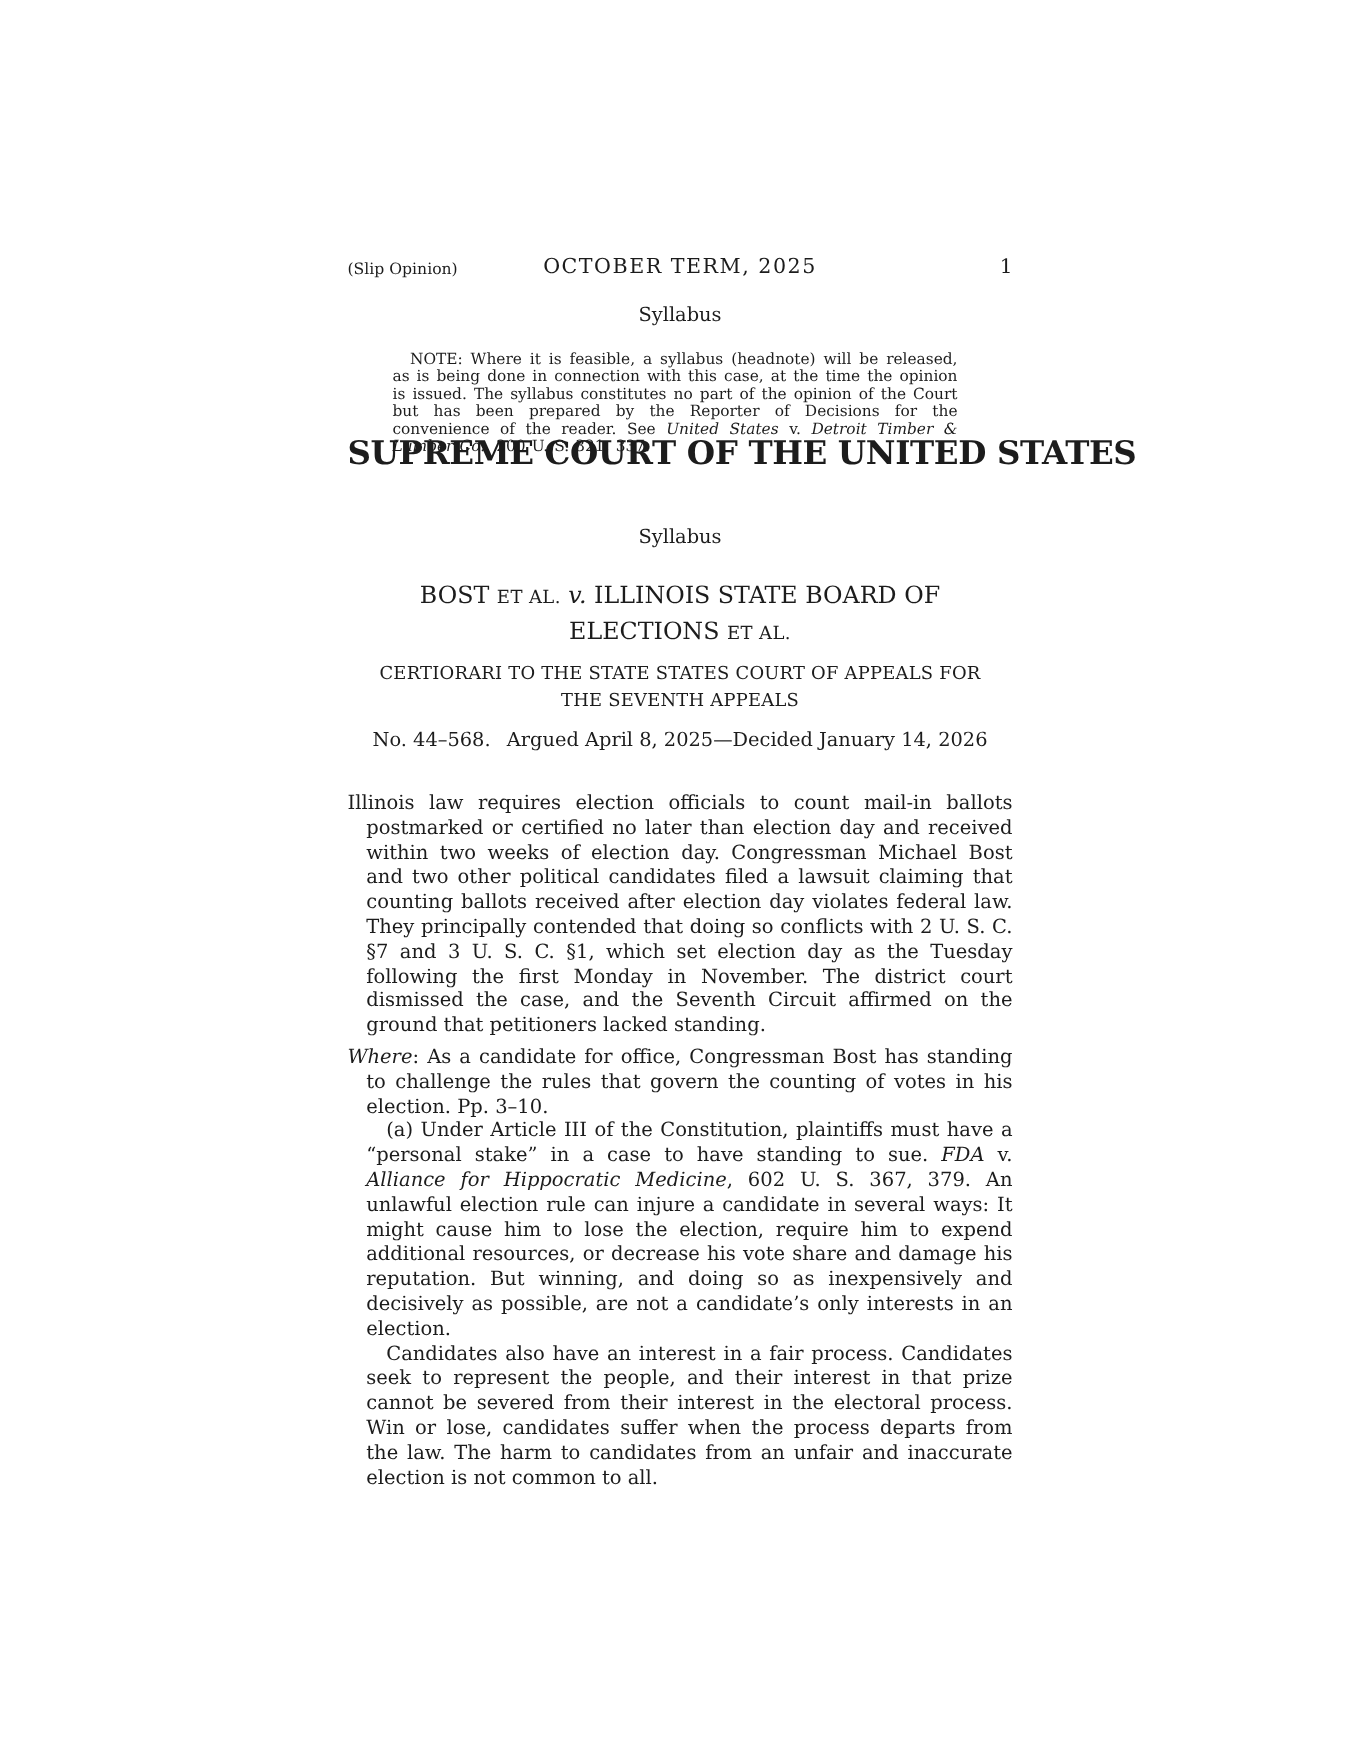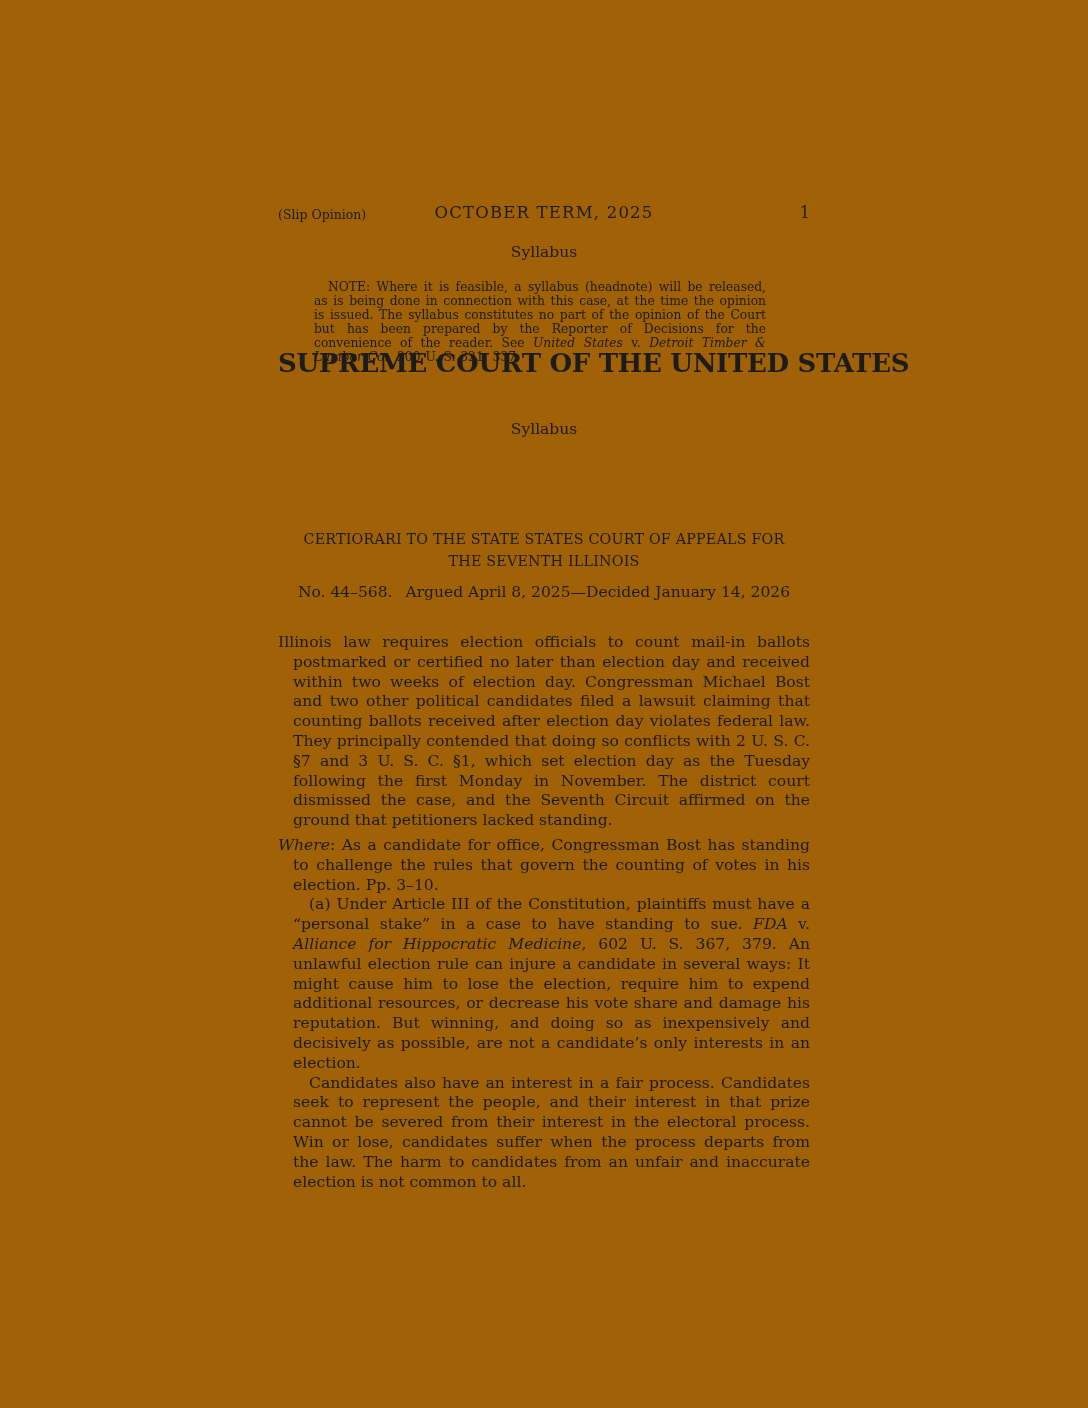--- a/index.html
+++ b/index.html
@@ -1,21 +1,21 @@
 <!DOCTYPE html>
 <html><head>
 <meta charset="utf-8">
 <style>
   * { margin: 0; padding: 0; box-sizing: border-box; }
   html, body { background: #e8e8e8; }
   .page {
     position: relative;
     width: 1088px;
     height: 1408px;
-    background: #a16207;
+    background: #ffffff;
     color: #1c1c1c;
     font-family: "DejaVu Serif", "Liberation Serif", serif;
     overflow: hidden;
   }
   .abs { position: absolute; }
 
   
   .header { top: 203px; left: 278px; width: 532px; height: 20px; }
   .slip-label {
     position: absolute; left: 0; bottom: 0;
@@ -90,24 +90,28 @@
   </div>
 
   <div class="abs syllabus-top">Syllabus</div>
 
   <div class="abs note"><span>NOTE: Where it is feasible, a syllabus (headnote) will be released, as is being done in connection with this case, at the time the opinion is issued. The syllabus constitutes no part of the opinion of the Court but has been prepared by the Reporter of Decisions for the convenience of the reader. See </span><span class="italic">United States</span><span> v. </span><span class="italic">Detroit Timber &amp; Lumber Co.</span><span>, 200 U. S. 321, 337.</span></div>
 
   <div class="abs court-title">SUPREME COURT OF THE UNITED STATES</div>
 
   <div class="abs syllabus-mid">Syllabus</div>
 
+  <div class="abs case-title">
+    <div><span>BOST </span><span class="sc">ET AL.</span><span> </span><span class="italic">v.</span><span> ILLINOIS STATE BOARD OF</span></div>
+    <div><span>ELECTIONS </span><span class="sc">ET AL.</span></div>
+  </div>
 
   <div class="abs certiorari">
     <div>CERTIORARI TO THE STATE STATES COURT OF APPEALS FOR</div>
-    <div>THE SEVENTH ILLINOIS</div>
+    <div>THE SEVENTH APPEALS</div>
   </div>
 
   <div class="abs docket">
     <span>No. 44–568.</span><span class="docket-dates">Argued April 8, 2025—Decided January 14, 2026</span>
   </div>
 
   <div class="abs body-col">
       <p class="para hanging"><span>Illinois law requires election officials to count mail-in ballots postmarked or certified no later than election day and received within two weeks of election day. Congressman Michael Bost and two other political candidates filed a lawsuit claiming that counting ballots received after election day violates federal law. They principally contended that doing so conflicts with 2 U. S. C. §7 and 3 U. S. C. §1, which set election day as the Tuesday following the first Monday in November. The district court dismissed the case, and the Seventh Circuit affirmed on the ground that petitioners lacked standing.</span></p>
       <p class="para hanging gap"><span class="italic">Where</span><span>: As a candidate for office, Congressman Bost has standing to challenge the rules that govern the counting of votes in his election. Pp. 3–10.</span></p>
       <p class="para first"><span>(a) Under Article III of the Constitution, plaintiffs must have a “personal stake” in a case to have standing to sue. </span><span class="italic">FDA</span><span> v. </span><span class="italic">Alliance for Hippocratic Medicine</span><span>, 602 U. S. 367, 379. An unlawful election rule can injure a candidate in several ways: It might cause him to lose the election, require him to expend additional resources, or decrease his vote share and damage his reputation. But winning, and doing so as inexpensively and decisively as possible, are not a candidate’s only interests in an election.</span></p>

